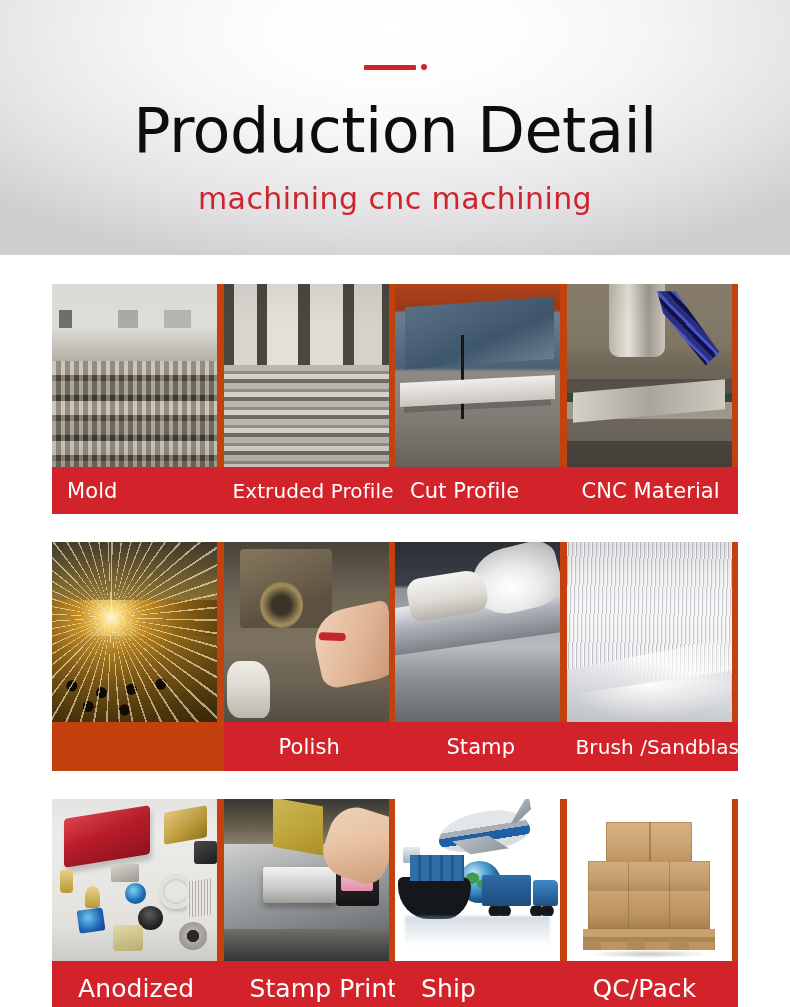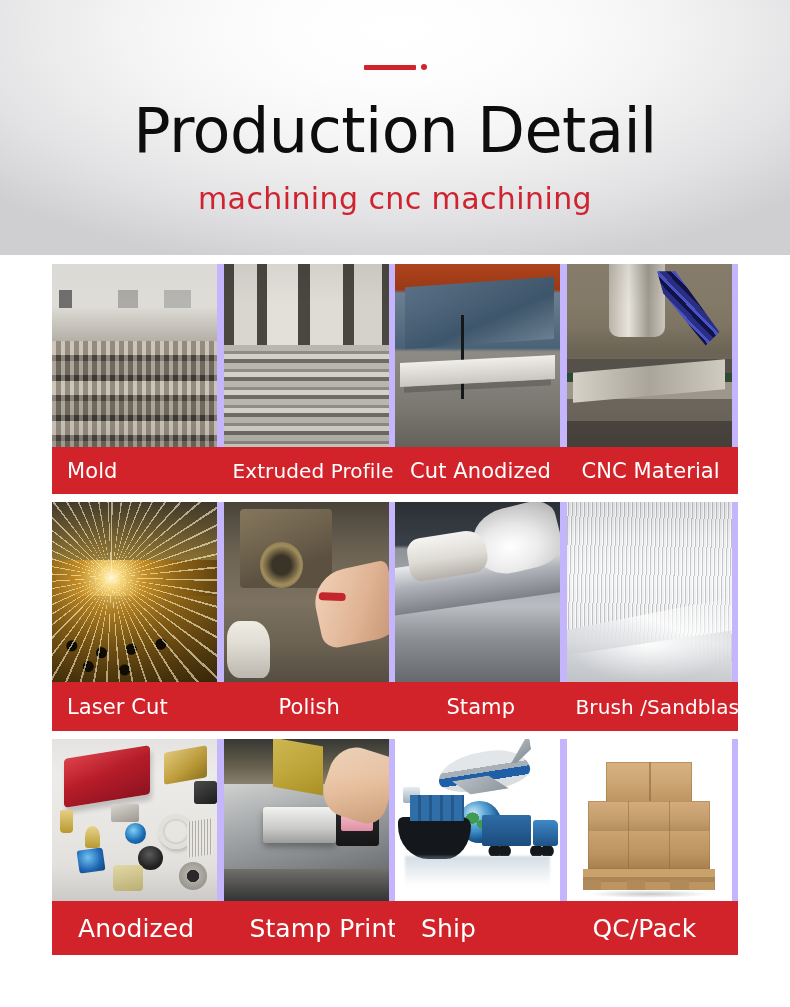--- a/index.html
+++ b/index.html
@@ -101,21 +101,22 @@
     padding: 0 52px;
     justify-content: space-between;
     margin-bottom: 8px;
   }
   .row:last-child { margin-bottom: 0; }
 
   .card {
     width: 195px;
     position: relative;
     overflow: hidden;
-    background: #c4b5fd;
+    background: #c2410c;
+    margin-top: 20px;
   }
 
   .card-photo {
     width: 165px;
     height: 184px;
     position: relative;
     overflow: hidden;
     background: #cfcfcf;
   }
 
@@ -668,21 +669,21 @@
         <div class="card-label label-tight">Extruded Profile</div>
       </div>
 
       <div class="card">
         <div class="card-photo">
           <div class="ph-cut" style="position:absolute;inset:0;">
               <div class="blade"></div>
             </div>
           <div class="grain"></div>
         </div>
-        <div class="card-label">Cut Anodized</div>
+        <div class="card-label">Cut Profile</div>
       </div>
 
       <div class="card">
         <div class="card-photo">
           <div class="ph-cnc" style="position:absolute;inset:0;">
               <div class="bed"></div>
             </div>
           <div class="grain"></div>
         </div>
         <div class="card-label">CNC Material</div>
@@ -692,21 +693,20 @@
 
     <div class="row row-2">
 
       <div class="card">
         <div class="card-photo">
           <div class="ph-laser" style="position:absolute;inset:0;">
               <div class="plate"></div>
             </div>
           <div class="grain"></div>
         </div>
-        <div class="card-label">Laser Cut</div>
       </div>
 
       <div class="card">
         <div class="card-photo">
           <div class="ph-stamp" style="position:absolute;inset:0;">
             <div class="arm"></div>
               <div class="glove"></div>
           </div>
           <div class="grain"></div>
         </div>

